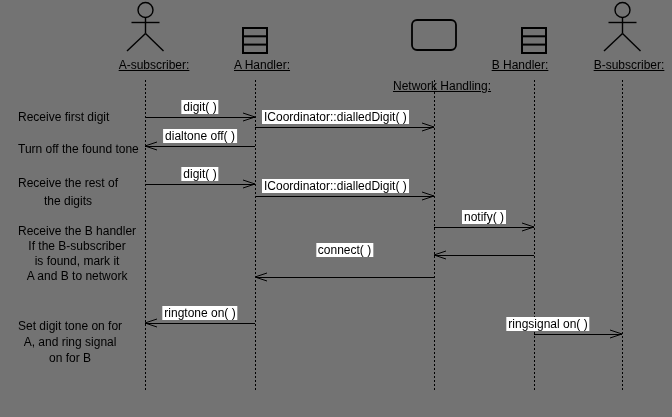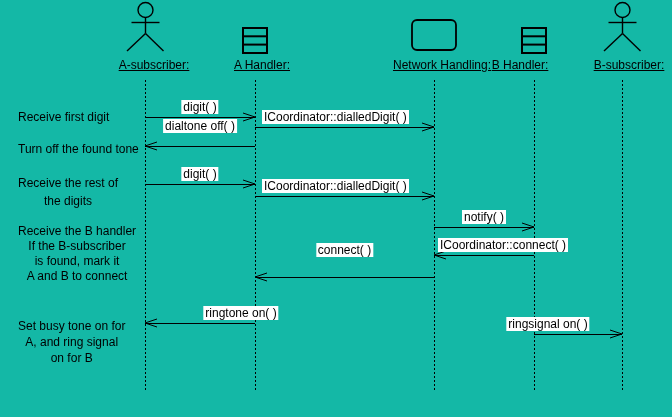--- a/index.html
+++ b/index.html
@@ -1,20 +1,20 @@
 <!DOCTYPE html>
 <html><head>
 <meta charset="utf-8">
 <style>
   html, body { margin: 0; padding: 0; background: #fff; }
   #stage {
     position: relative;
     width: 672px;
     height: 417px;
-    background: #14b8a6;
+    background: #737373;
     font-family: "Liberation Sans", sans-serif;
     font-size: 12px;
     color: #000;
     overflow: hidden;
   }
   #diagram-svg { position: absolute; left: 0; top: 0; }
   .participant-label {
     position: absolute;
     top: 58px;
     transform: translateX(-50%);
@@ -117,47 +117,46 @@
         <line x1="255" y1="323" x2="145" y2="323" stroke="#000000" stroke-width="1" shape-rendering="crispEdges"></line>
         <polyline points="157,319 145,323 157,327" fill="none" stroke="#000000" stroke-width="1"></polyline>
       </g>
       <g>
         <line x1="534" y1="334" x2="622" y2="334" stroke="#000000" stroke-width="1" shape-rendering="crispEdges"></line>
         <polyline points="610,330 622,334 610,338" fill="none" stroke="#000000" stroke-width="1"></polyline>
       </g>
     </svg>
 <div class="participant-label" style="left: 154px;">A-subscriber:</div>
     <div class="participant-label" style="left: 262px;">A Handler:</div>
-    <div class="participant-label" style="left: 442px;">Network Handling:</div>
+    <div class="participant-label" style="left: 442px; margin-top: 21px;">Network Handling:</div>
     <div class="participant-label" style="left: 520px;">B Handler:</div>
     <div class="participant-label" style="left: 629px;">B-subscriber:</div>
     <div class="message-label center" style="top: 100px; left: 200px;">digit( )</div>
     <div class="message-label" style="top: 110px; left: 262px;">ICoordinator::dialledDigit( )</div>
-    <div class="message-label center" style="top: 119px; left: 200px;">dialtone off( )</div>
+    <div class="message-label center" style="top: 129px; left: 200px;">dialtone off( )</div>
     <div class="message-label center" style="top: 167px; left: 200px;">digit( )</div>
     <div class="message-label" style="top: 179px; left: 262px;">ICoordinator::dialledDigit( )</div>
     <div class="message-label center" style="top: 210px; left: 484px;">notify( )</div>
-    <div class="message-label" style="top: 238px; left: 438px;">ICoordinator::connect( )</div>
     <div class="message-label center" style="top: 243px; left: 344.5px;">connect( )</div>
-    <div class="message-label center" style="top: 306px; left: 200px; margin-left: 41px;">ringtone on( )</div>
+    <div class="message-label center" style="top: 306px; left: 200px;">ringtone on( )</div>
     <div class="message-label center" style="top: 317px; left: 548px;">ringsignal on( )</div>
     <div class="annotation" style="left: 18px; top: 109px; line-height: 16px;">
       <div class="annotation-line">Receive first digit</div>
     </div>
     <div class="annotation" style="left: 18px; top: 141px; line-height: 16px;">
       <div class="annotation-line">Turn off the found tone</div>
     </div>
     <div class="annotation" style="left: 18px; top: 174px; line-height: 18px;">
       <div class="annotation-line">Receive the rest of</div>
       <div class="annotation-line">the digits</div>
     </div>
     <div class="annotation" style="left: 18px; top: 224px; line-height: 15px;">
       <div class="annotation-line">Receive the B handler</div>
       <div class="annotation-line">If the B-subscriber</div>
       <div class="annotation-line">is found, mark it</div>
-      <div class="annotation-line">A and B to connect</div>
+      <div class="annotation-line">A and B to network</div>
     </div>
     <div class="annotation" style="left: 18px; top: 318px; line-height: 16px;">
-      <div class="annotation-line">Set busy tone on for</div>
+      <div class="annotation-line">Set digit tone on for</div>
       <div class="annotation-line">A, and ring signal</div>
       <div class="annotation-line">on for B</div>
     </div>
   </div>
 
 </body></html>

